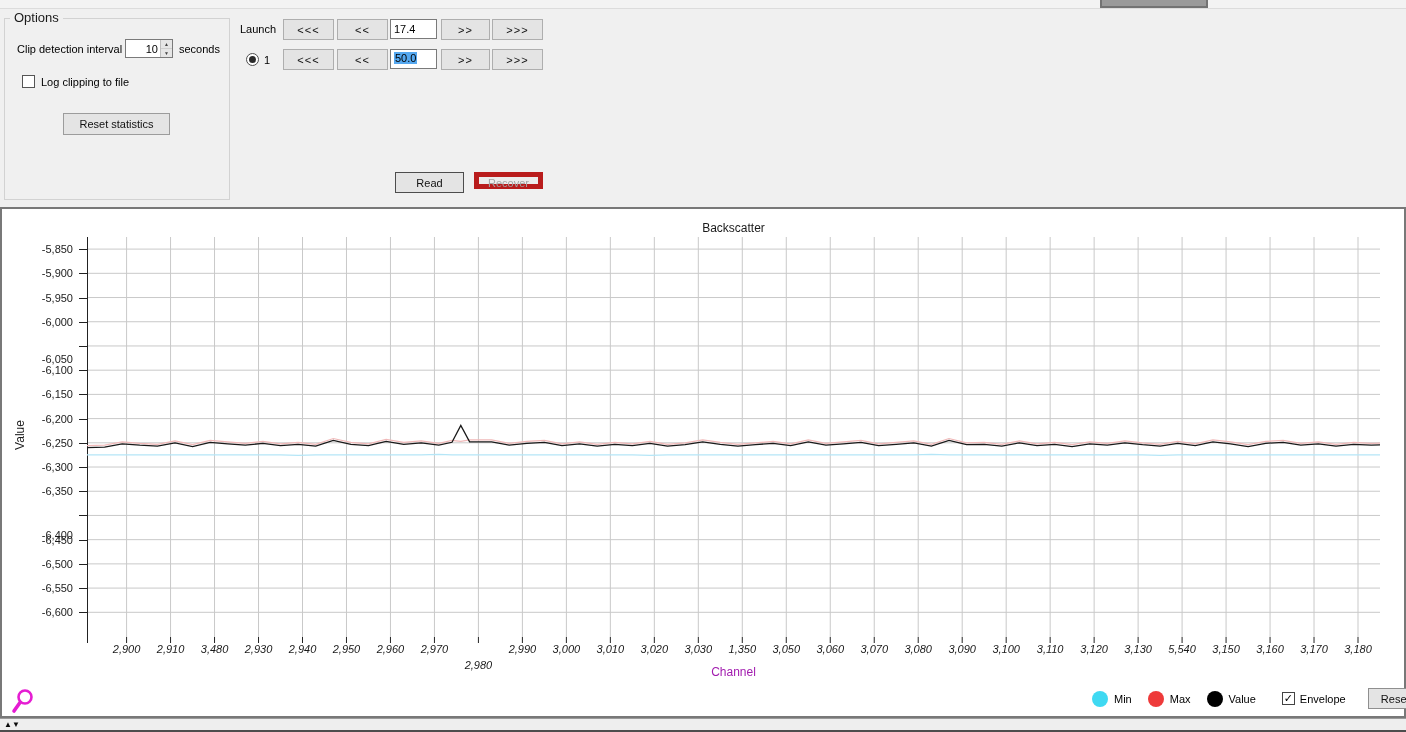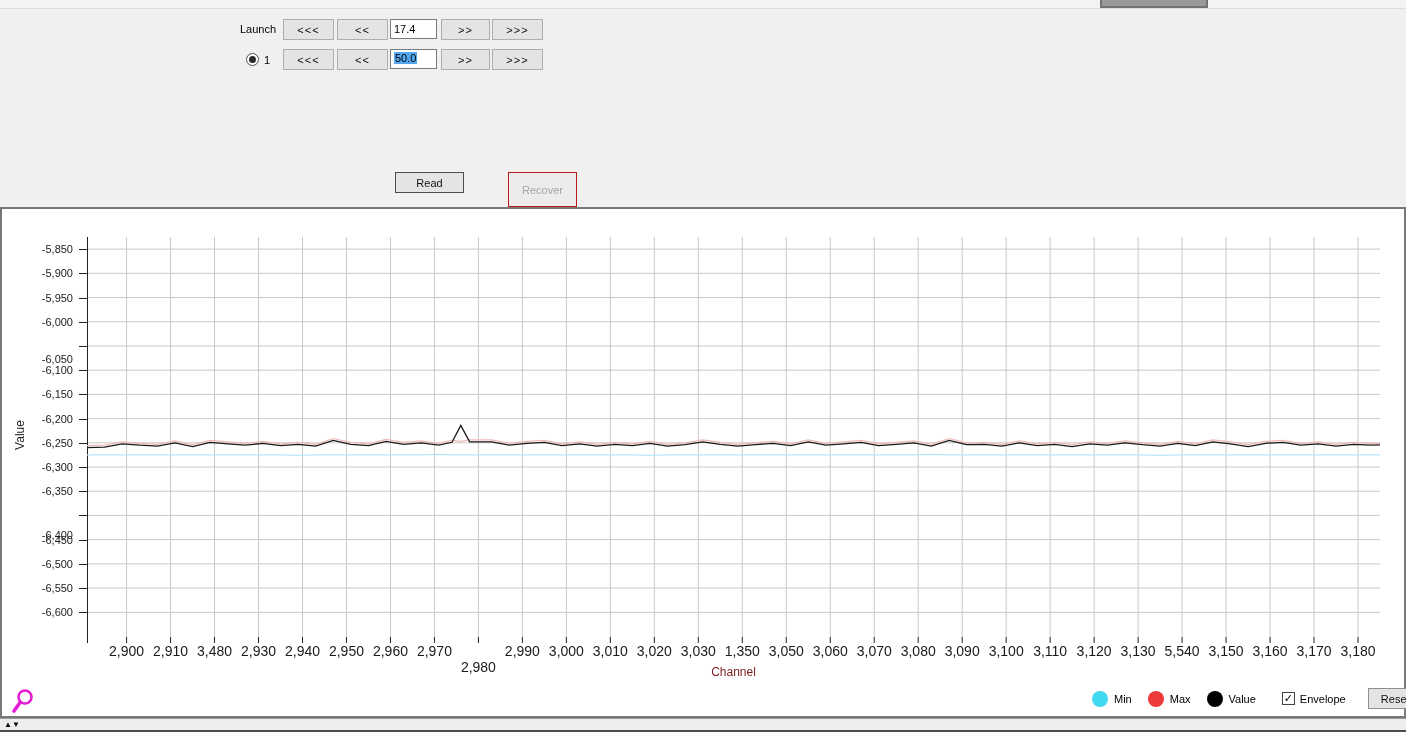--- a/index.html
+++ b/index.html
@@ -38,39 +38,39 @@
   .nb3 { left:441px; width:49px; } .nb4 { left:492px; width:51px; }
   .launch-field { position:absolute; left:390px; width:47px; height:20px; border:1px solid #7a7a7a; background:#fff; padding:2px 3px; }
   .lf1 { top:10px; } .lf2 { top:40px; }
   .launch-field input { width:100%; height:100%; border:none; outline:none; font:inherit; background:#fff; }
   .sel-text { background:#55a8f0; color:#000; padding:0 1px; }
   .radio { position:absolute; left:246px; top:44px; width:13px; height:13px; border:1px solid #4e4e4e; border-radius:50%; background:#fff; }
   .radio::after { content:""; position:absolute; left:2px; top:2px; width:7px; height:7px; border-radius:50%; background:#2b2b2b; }
   .radio-label { position:absolute; left:264px; top:45px; }
 
   .btn-read { position:absolute; left:395px; top:163px; width:69px; height:21px; border:1px solid #4d4d4d; }
-  .btn-recover { position:absolute; left:474px; top:163px; width:69px; height:35px; background:#ececec; border:1px solid #b91c1c; color:#a4a4a4;margin-left:34px; }
+  .btn-recover { position:absolute; left:474px; top:163px; width:69px; height:17px; background:#ececec; border:5px solid #b91c1c; color:#a4a4a4; }
 
   .gb-status { left:561px; top:5px; width:841px; height:193px; }
   .status-textarea { position:absolute; left:3px; top:8px; width:833px; height:155px; background:#fff; border:1px solid #898f98; }
   .status-scrollbar { position:absolute; left:3px; top:164px; width:833px; height:16px; background:#f1f1f1; border:1px solid #a8a8a8; }
   .sb-arrow { position:absolute; top:0px; width:14px; height:14px; text-align:center; font-size:12px; line-height:13px; color:#2e2e2e; cursor:default; }
   .sb-left { left:2px; } .sb-right { right:2px; }
 
   
   .chart-panel { position:absolute; left:0; top:207px; width:1406px; height:511px; background:#fff; border:2px solid #787878; }
   .chart-title { position:absolute; left:85px; top:12px; width:1293px; text-align:center; font-size:12px; color:#1a1a1a; }
   .ylabel { position:absolute; left:18px; top:226px; transform:translate(-50%,-50%) rotate(-90deg); font-size:12px; color:#1a1a1a; white-space:nowrap; }
-  .xlabel { position:absolute; left:85px; top:456px; width:1293px; text-align:center; font-size:12px; color:#7f1d1d; }
+  .xlabel { position:absolute; left:85px; top:456px; width:1293px; text-align:center; font-size:12px; color:#a21caf; }
   #plot { position:absolute; left:85px; top:28px; width:1293px; height:408px; overflow:hidden; }
   #ytick-layer { position:absolute; left:0; top:28px; width:85px; height:400px; }
   .ytick-label { position:absolute; right:14px; width:60px; text-align:right; font-size:11px; color:#1a1a1a; }
   .ytick-mark { position:absolute; right:0; width:8px; height:1px; background:#222; }
   #xtick-layer { position:absolute; left:85px; top:434px; width:1300px; height:14px; }
-  .xtick-label { position:absolute; width:44px; text-align:center; font-size:14px; color:#1a1a1a; }
+  .xtick-label { position:absolute; width:44px; text-align:center; font-size:11px; color:#1a1a1a;font-style:italic; }
 
   .chart-footer { position:absolute; left:0; top:477px; width:1402px; height:30px; }
   .magnifier { position:absolute; left:6px; top:2px; }
   .legend { position:absolute; left:1090px; top:2px; display:flex; align-items:center; }
   .legend-dot { width:16px; height:16px; border-radius:50%; margin-right:6px; }
   .legend-label { margin-right:16px; }
   .envelope-wrap { display:flex; align-items:center; margin-left:10px; }
   .envelope-box { width:13px; height:13px; background:#fff; border:1px solid #444; font-size:11px; line-height:11px; text-align:center; color:#000; }
   .envelope-label { margin-left:5px; }
   .btn-reset { margin-left:22px; width:55px; height:21px; border-color:#8f8f8f; }
@@ -83,20 +83,35 @@
 <body>
 
 <div id="app">
 
   <div class="top-strip">
     <div class="tab-fragment"></div>
   </div>
 
   <div class="controls-area">
 
+    <div class="groupbox gb-options">
+      <span class="gb-label">Options</span>
+      <span class="opt-row-label">Clip detection interval</span>
+      <div class="spinner">
+        <input value="10" style="">
+        <div class="spin-btns">
+          <button class="spin-btn">▲</button>
+          <button class="spin-btn">▼</button>
+        </div>
+      </div>
+      <span class="opt-unit">seconds</span>
+      <span class="checkbox opt-check"></span>
+      <span class="opt-check-label">Log clipping to file</span>
+      <button class="btn btn-reset-stats">Reset statistics</button>
+    </div>
 
     <span class="launch-label">Launch</span>
     <button class="btn nav-btn row1 nb1">&lt;&lt;&lt;</button>
     <button class="btn nav-btn row1 nb2">&lt;&lt;</button>
     <div class="launch-field lf1">
       <input value="17.4" style="">
     </div>
     <button class="btn nav-btn row1 nb3">&gt;&gt;</button>
     <button class="btn nav-btn row1 nb4">&gt;&gt;&gt;</button>
 
@@ -109,20 +124,21 @@
     </div>
     <button class="btn nav-btn row2 nb3">&gt;&gt;</button>
     <button class="btn nav-btn row2 nb4">&gt;&gt;&gt;</button>
 
     <button class="btn btn-read">Read</button>
     <button class="btn btn-recover" disabled="">Recover</button>
 
   </div>
 
   <div class="chart-panel">
+    <div class="chart-title">Backscatter</div>
     <div class="ylabel">Value</div>
     <div id="plot">
       <svg id="plot-svg" width="1293" height="408">
           <line x1="0" y1="12.106537530266344" x2="1293" y2="12.106537530266344" stroke="#c9c9c9" stroke-width="1"></line>
           <line x1="0" y1="36.31961259079903" x2="1293" y2="36.31961259079903" stroke="#c9c9c9" stroke-width="1"></line>
           <line x1="0" y1="60.53268765133172" x2="1293" y2="60.53268765133172" stroke="#c9c9c9" stroke-width="1"></line>
           <line x1="0" y1="84.7457627118644" x2="1293" y2="84.7457627118644" stroke="#c9c9c9" stroke-width="1"></line>
           <line x1="0" y1="108.9588377723971" x2="1293" y2="108.9588377723971" stroke="#c9c9c9" stroke-width="1"></line>
           <line x1="0" y1="133.17191283292976" x2="1293" y2="133.17191283292976" stroke="#c9c9c9" stroke-width="1"></line>
           <line x1="0" y1="157.38498789346247" x2="1293" y2="157.38498789346247" stroke="#c9c9c9" stroke-width="1"></line>

